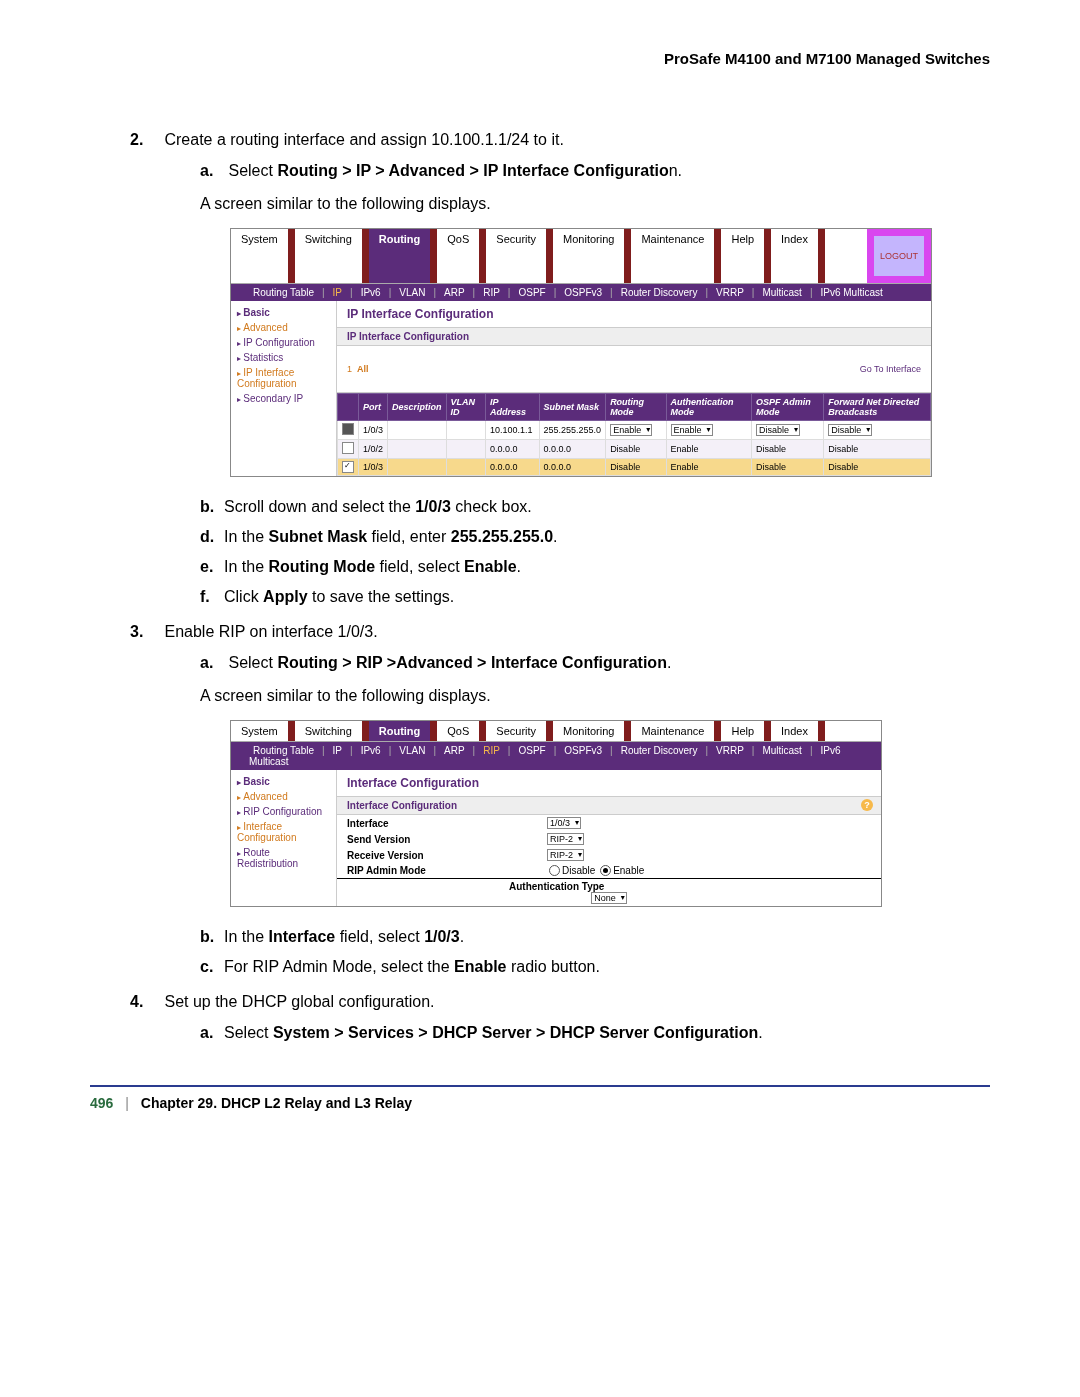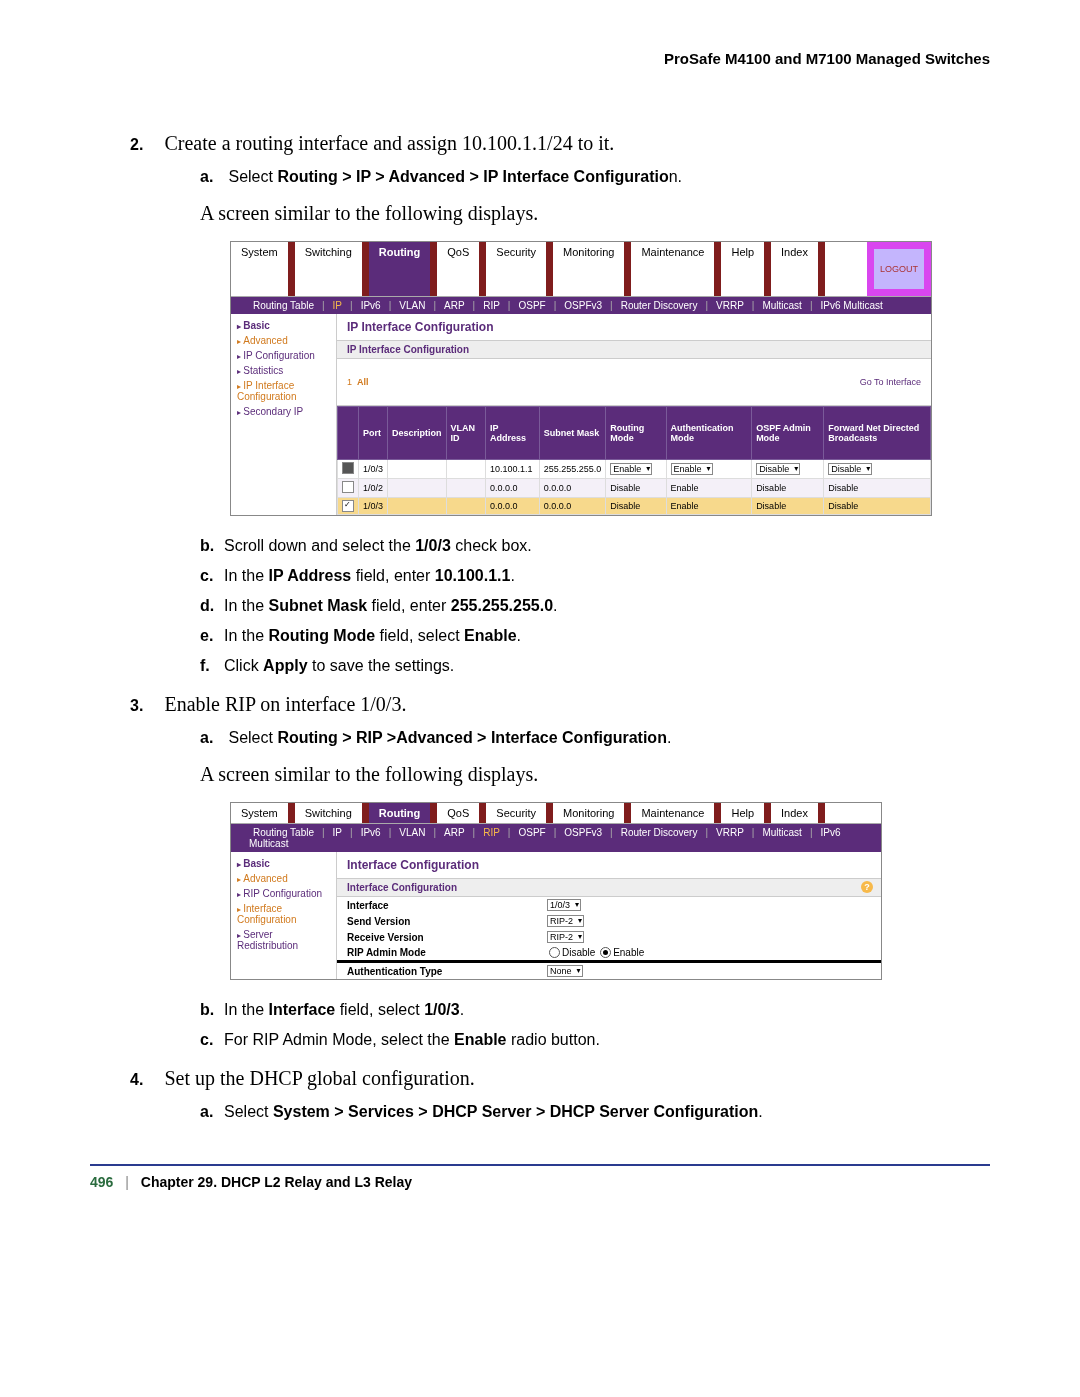--- a/index.html
+++ b/index.html
@@ -19,21 +19,21 @@
     font-weight: bold;
     font-size: 15px;
     margin-bottom: 60px;
   }
   ol.main { list-style: none; padding-left: 40px; margin:0; }
   ol.main > li { margin-bottom: 10px; }
   .num { display: inline-block; width: 30px; font-weight: bold; }
   ol.sub { list-style: none; padding-left: 70px; margin:6px 0; }
   ol.sub > li { margin: 6px 0; font-size: 16px; line-height:1.5; }
   .ln { font-weight: bold; display:inline-block; width:24px; }
-  .txt { font-size: 20px; line-height:1.6;font-family:Liberation Serif, serif; }
+  .txt { font-size: 16px; line-height:1.6; }
 
   
   .shot { border:1px solid #888; margin: 12px 0 18px 100px; width:700px; font-size:10px; background:#fff;}
   .shot2 { width:650px; }
   .tabrow { display:flex; background:#fff; border-bottom:1px solid #aaa;}
   .tab { padding:4px 10px; border-right:7px solid #7f1d1d; font-size:11px;}
   .tab.active { background:#5b2c7a; color:#fff; font-weight:bold;}
   .logout { margin-left:auto; background:#c4b5fd; color:#a33; font-size:9px; padding:15px 6px; border:7px solid #d946ef;}
   .subtabs { background:#5b2c7a; color:#fff; padding:3px 18px; font-size:10px;}
   .subtabs span { margin:0 4px; color:#fff; }
@@ -45,21 +45,21 @@
   .side .bold { font-weight:bold; }
   .side .hl { color:#d17a1e; }
   .side .arrow::before { content:"▸ "; font-size:8px;}
   .main2 { flex:1; }
   .title2 { color:#5b2c7a; font-weight:bold; padding:6px 10px; font-size:12px;}
   .subtitle { background:#eee; color:#5b2c7a; font-weight:bold; padding:3px 10px; font-size:10px; border-top:1px solid #ccc; border-bottom:1px solid #ccc; position:relative;}
   .help-ico { position:absolute; right:8px; top:2px; width:12px; height:12px; border-radius:50%; background:#f7b94a; color:#fff; font-size:9px; text-align:center; line-height:12px; font-weight:bold;}
   .allrow { padding:18px 10px; color:#d17a1e; font-size:9px; border-bottom:1px solid #ccc; display:flex; justify-content:space-between;align-items:center;}
   .allrow a { color:#5b2c7a; }
   table.tbl { width:100%; border-collapse:collapse; font-size:9px;}
-  table.tbl th { background:#5b2c7a; color:#fff; padding:16px 4px; text-align:left; font-weight:bold; border:1px solid #7a5a99;}
+  table.tbl th { background:#5b2c7a; color:#fff; padding:3px 4px; text-align:left; font-weight:bold; border:1px solid #7a5a99;font-style:italic;}
   table.tbl td { padding:2px 4px; border:1px solid #ddd; background:#fff;}
   table.tbl tr.alt td { background:#f4f0f8;margin-left:36px; }
   table.tbl tr.sel td { background:#f7d98c; }
   .cb { width:10px; height:10px; border:1px solid #888; display:inline-block; background:#fff;}
   .cb.dark { background:#555; }
   .cb.chk::after { content:"✓"; font-size:8px; position:relative; top:-2px; left:1px;}
   .sel-dd { border:1px solid #888; padding:0 10px 0 2px; font-size:9px; display:inline-block; background:#fff; position:relative;}
   .sel-dd::after { content:"▾"; position:absolute; right:1px; font-size:8px;}
 
   .formrow { display:flex; padding:2px 10px; font-size:10px; align-items:center;}
@@ -176,21 +176,20 @@
                     <td>Disable</td>
                   </tr>
                 </tbody>
             </table>
           </div>
         </div>
       </div>
 
       <ol class="sub">
         <li><span class="ln">b.</span><span>Scroll down and select the </span><b>1/0/3</b><span> check box.</span></li>
-        <li><span class="ln">c.</span><span>In the </span><b>IP Address</b><span> field, enter </span><b>10.100.1.1</b><span>.</span></li>
         <li><span class="ln">d.</span><span>In the </span><b>Subnet Mask</b><span> field, enter </span><b>255.255.255.0</b><span>.</span></li>
         <li><span class="ln">e.</span><span>In the </span><b>Routing Mode</b><span> field, select </span><b>Enable</b><span>.</span></li>
         <li><span class="ln">f.</span><span>Click </span><b>Apply</b><span> to save the settings.</span></li>
       </ol>
     </li>
 
     <li>
       <span class="num">3.</span>
       <span class="txt">Enable RIP on interface 1/0/3.</span>
       <ol class="sub">
@@ -214,42 +213,42 @@
             <div class="tab">Help</div>
             <div class="tab">Index</div>
           </div>
         <div class="subtabs" id="subs2"><span class="">Routing Table</span><span class="sep">|</span><span class="">IP</span><span class="sep">|</span><span class="">IPv6</span><span class="sep">|</span><span class="">VLAN</span><span class="sep">|</span><span class="">ARP</span><span class="sep">|</span><span class="hl">RIP</span><span class="sep">|</span><span class="">OSPF</span><span class="sep">|</span><span class="">OSPFv3</span><span class="sep">|</span><span class="">Router Discovery</span><span class="sep">|</span><span class="">VRRP</span><span class="sep">|</span><span class="">Multicast</span><span class="sep">|</span><span class="">IPv6 Multicast</span></div>
         <div class="body2">
           <div class="side" id="side2">
               <div class="arrow bold">Basic</div>
               <div class="arrow hl">Advanced</div>
               <div class="arrow">RIP Configuration</div>
               <div class="arrow hl">Interface Configuration</div>
-              <div class="arrow">Server Redistribution</div>
+              <div class="arrow">Route Redistribution</div>
             </div>
           <div class="main2">
             <div class="title2">Interface Configuration</div>
             <div class="subtitle"><span>Interface Configuration</span><span class="help-ico">?</span></div>
             <div class="formrow">
                 <span class="lbl">Interface</span>
                 <span class="sel-dd">1/0/3</span>
               </div>
             <div class="formrow">
                 <span class="lbl">Send Version</span>
                 <span class="sel-dd">RIP-2</span>
               </div>
             <div class="formrow">
                 <span class="lbl">Receive Version</span>
                 <span class="sel-dd">RIP-2</span>
               </div>
             <div class="formrow"><span class="lbl">RIP Admin Mode</span>
               <span class="radio"></span> <span>Disable</span>
               &nbsp;<span class="radio on"></span> <span>Enable</span>
             </div>
-            <div class="formrow" style="border-top:3px solid #000000;">
+            <div class="formrow" style="border-top:1px solid #000000;flex-direction:column;">
                 <span class="lbl">Authentication Type</span>
                 <span class="sel-dd">None</span>
               </div>
           </div>
         </div>
       </div>
 
       <ol class="sub">
         <li><span class="ln">b.</span><span>In the </span><b>Interface</b><span> field, select </span><b>1/0/3</b><span>.</span></li>
         <li><span class="ln">c.</span><span>For RIP Admin Mode, select the </span><b>Enable</b><span> radio button.</span></li>

